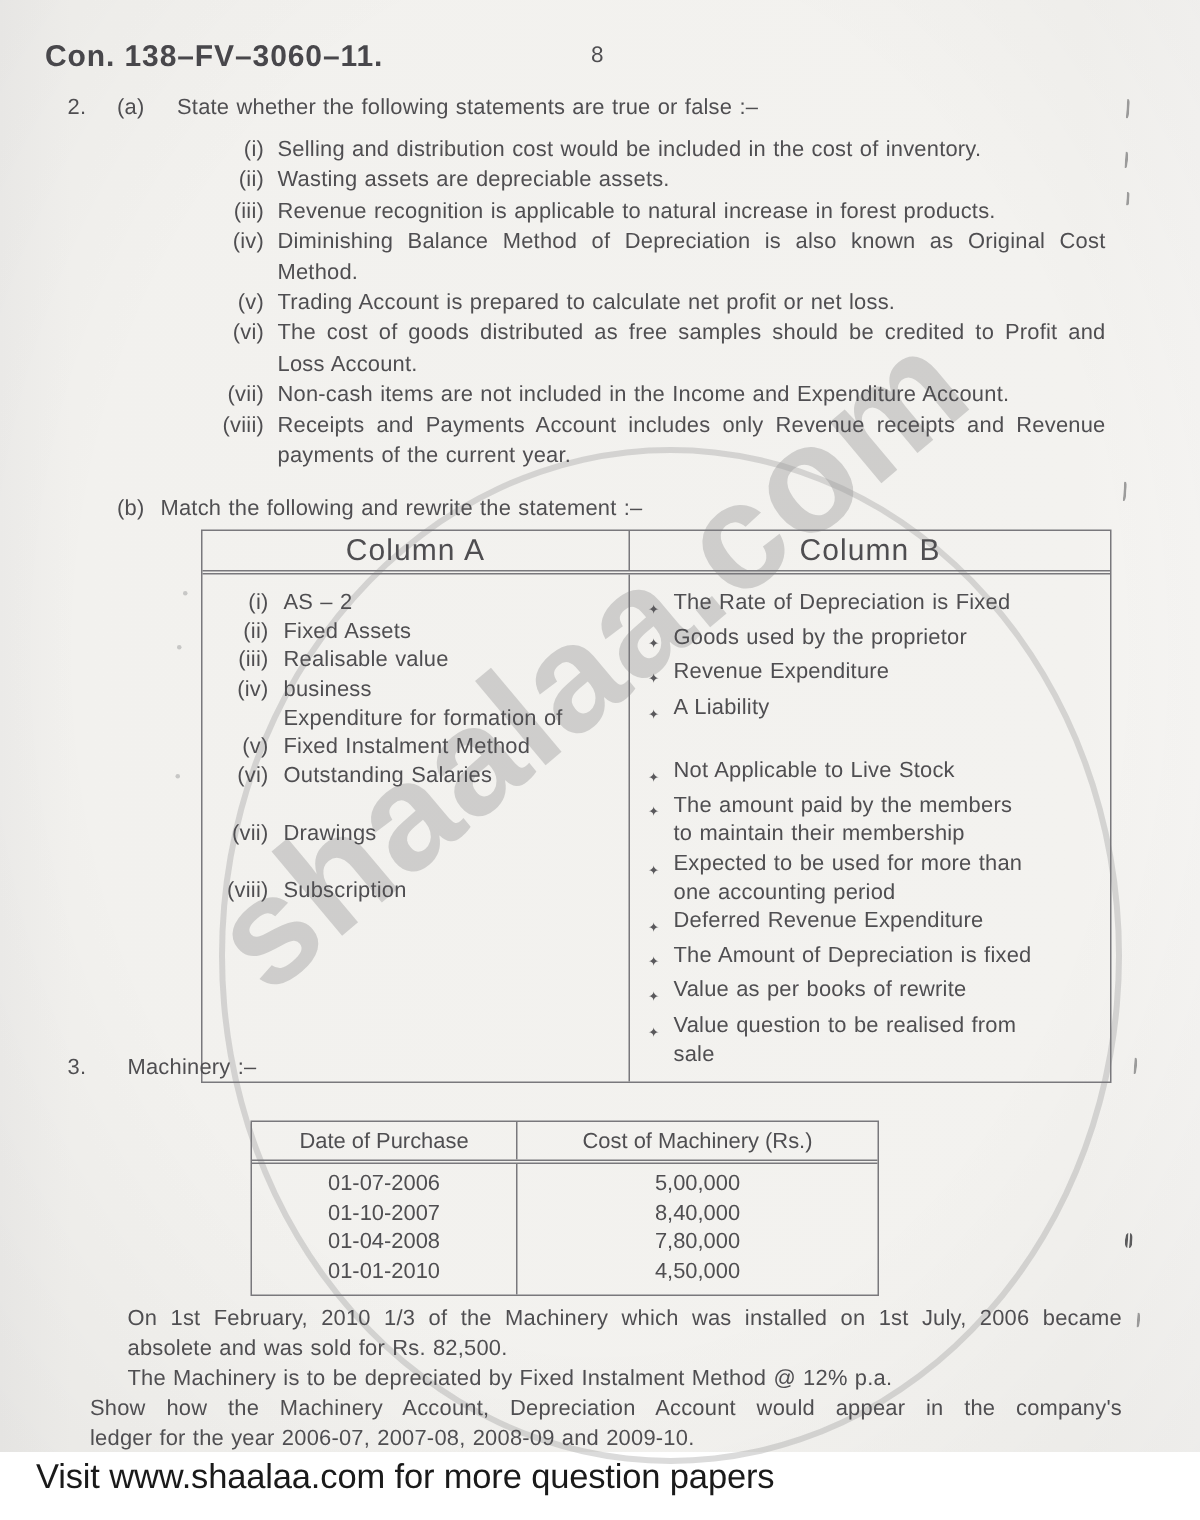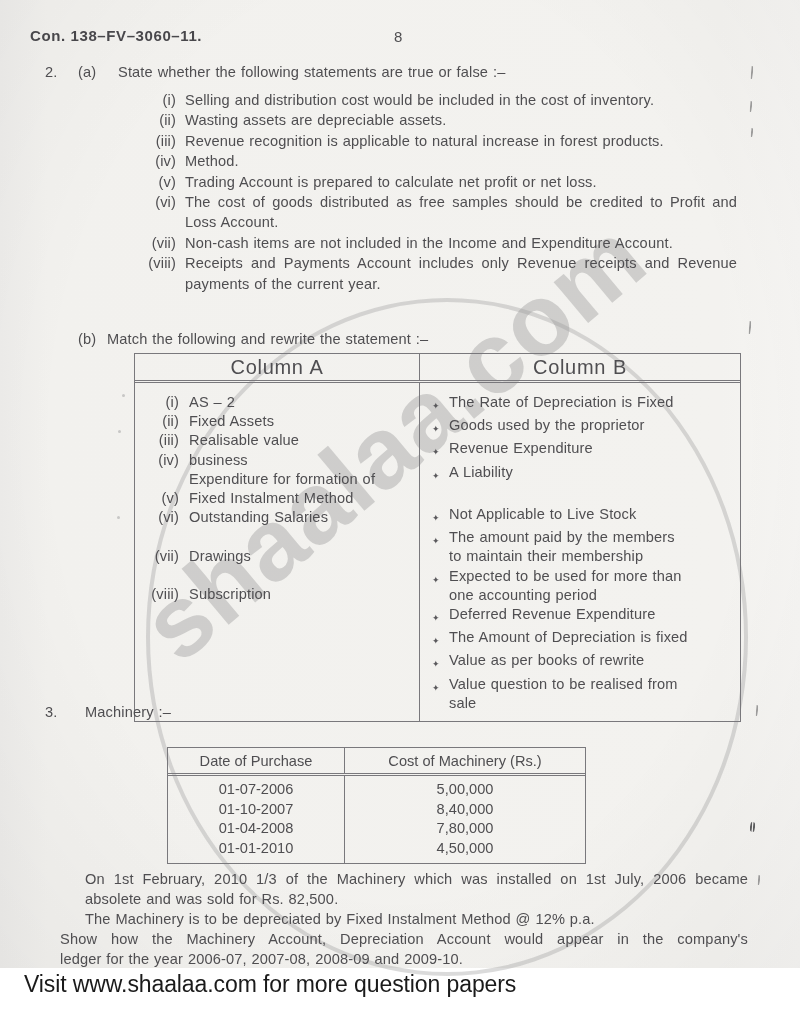--- a/index.html
+++ b/index.html
@@ -29,21 +29,21 @@
     font-size:101px; font-weight:600; letter-spacing:1px;
     color:rgba(152,152,152,0.40);
     transform:rotate(-40deg); transform-origin:0 100%;
     z-index:1; white-space:nowrap;
   }
   
   .content { position:absolute; inset:0; z-index:2; filter:blur(0.3px); }
   .abs { position:absolute; }
   .txt { font-size:14.6px; line-height:20.4px; letter-spacing:0.15px; word-spacing:0.6px; }
   .j { text-align:justify; text-align-last:justify; }
-  .exam-code { font-weight:bold; font-size:15px; letter-spacing:0.6px; color:#48474b; }
+  .exam-code { font-weight:bold; font-size:20px; letter-spacing:0.6px; color:#48474b; }
   .pageno { font-size:15px; }
 
   .stmt-list { width:596px; }
   .stmt { display:flex; }
   .snum { width:44px; flex-shrink:0; text-align:right; padding-right:9px; }
   .sbody { flex:1; }
 
   
   .mtable { width:607px; border:1.6px solid #79787c; }
   .mhead { display:flex; height:29px; border-bottom:3.5px double #79787c; align-items:center; }
@@ -109,20 +109,21 @@
           <span class="snum">(ii)</span>
           <span class="sbody"><span>Wasting assets are depreciable assets.</span></span>
         </div>
         <div class="stmt">
           <span class="snum">(iii)</span>
           <span class="sbody"><span>Revenue recognition is applicable to natural increase in forest products.</span></span>
         </div>
         <div class="stmt">
           <span class="snum">(iv)</span>
           <span class="sbody">
+            <div class="j">Diminishing Balance Method of Depreciation is also known as Original Cost</div>
             <div>Method.</div>
           </span>
         </div>
         <div class="stmt">
           <span class="snum">(v)</span>
           <span class="sbody"><span>Trading Account is prepared to calculate net profit or net loss.</span></span>
         </div>
         <div class="stmt">
           <span class="snum">(vi)</span>
           <span class="sbody">

